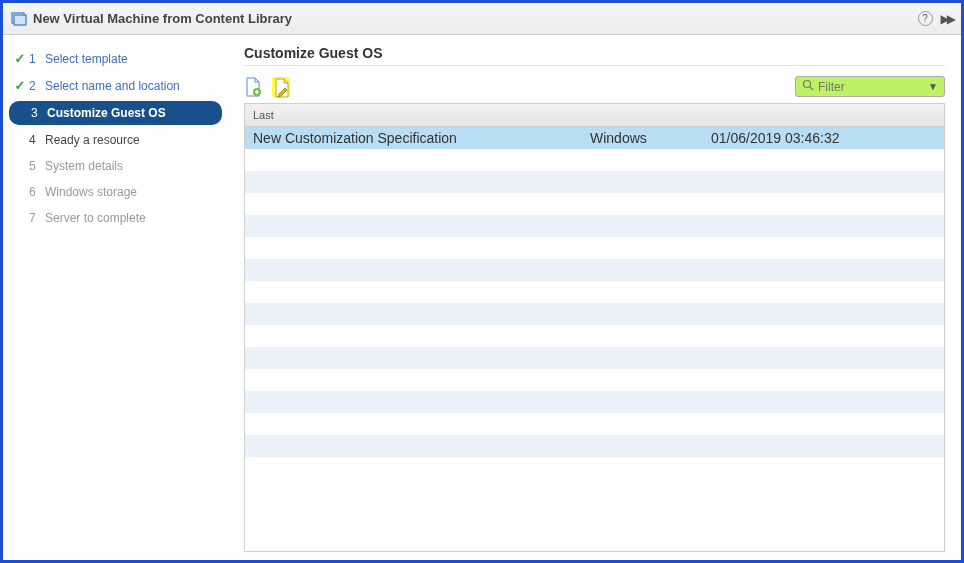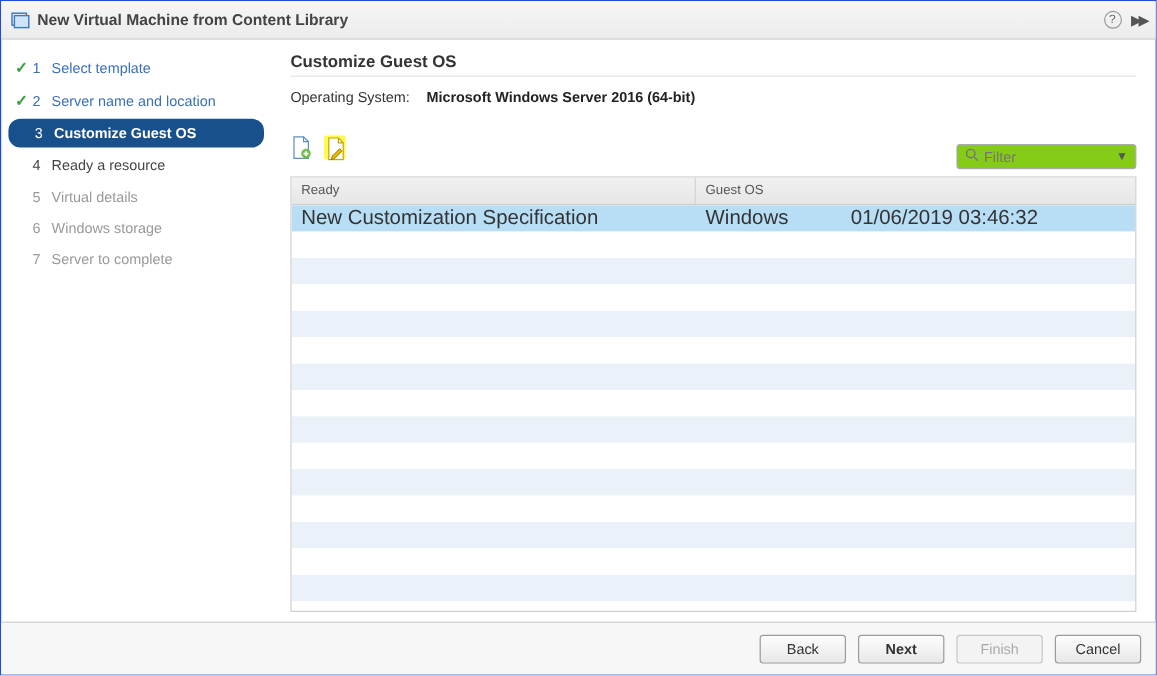--- a/index.html
+++ b/index.html
@@ -1,17 +1,17 @@
 <!DOCTYPE html>
 <html><head>
 <meta charset="utf-8">
 <style>
   * { box-sizing: border-box; margin: 0; padding: 0; }
   body { font-family: Arial, Helvetica, sans-serif; font-size: 12px; color: #333; background: #fff; }
-  .window { width: 964px; height: 563px; border: 1px solid #1d4ed8; display: flex; flex-direction: column; }
+  .window { width: 964px; height: 563px; border: 3px solid #1d4ed8; display: flex; flex-direction: column; }
   .titlebar { height: 32px; background: linear-gradient(#f6f6f6,#ececec); border-bottom: 1px solid #ccc; display: flex; align-items: center; padding: 0 8px; }
   .titlebar .title-text { font-weight: bold; color: #444; font-size: 13px; flex: 1; margin-left: 6px; }
   .titlebar .title-icon svg { display:block; }
   .titlebar .title-icons { display:flex; align-items:center; gap:8px; color:#555;}
   .body { flex: 1; display: flex; overflow:hidden;}
   .sidebar { width: 225px; border-right: 0px solid #ccc; padding: 10px 0; }
   .step { display:flex; align-items:center; padding: 6px 10px 6px 8px; color:#333; font-size:12px; }
   .step .idx { width:14px; display:inline-block; }
   .step .check { width:18px; display:flex; align-items:center; justify-content:center; }
   .step.completed { color:#3b6fb6; }
@@ -28,33 +28,33 @@
   .hr { border-top:1px solid #e3e3e3; margin-bottom:10px;}
   .os-row{ display:flex; align-items:center; gap:14px; margin-bottom:16px;}
   .os-row .os-label{ color:#333;}
   .os-row .os-val{ font-weight:bold; color:#222;}
   .toolbar-row{ display:flex; align-items:center; margin-bottom:6px;}
   .toolbar-row .tb-icons{ display:flex; gap:10px; align-items:flex-end;}
   .doc-ico{ width:18px; height:20px; position:relative;}
   .doc-ico svg{ display:block;}
   .doc-ico.highlight{ background:#fffa50; padding:1px; border-radius:2px;}
   .toolbar-row .spacer{ flex:1;}
-  .filter-box{ display:flex; align-items:center; border:1px solid #aaa; border-radius:3px; padding:2px 6px; width:150px; background:#84cc16;margin-top:16px;}
+  .filter-box{ display:flex; align-items:center; border:1px solid #aaa; border-radius:3px; padding:2px 6px; width:150px; background:#bef264;}
   .filter-box input{ border:none; outline:none; font-size:12px; flex:1; min-width:0; background:transparent;}
   .filter-box .mag{ color:#777; font-size:12px; margin-right:4px;}
   .filter-box .dd{ color:#555; font-size:10px; margin-left:4px; cursor:pointer;}
   .grid { border:1px solid #cfcfcf; flex:1; margin-bottom:8px; display:flex; flex-direction:column; overflow:hidden;}
   .ghead{ display:flex; background:linear-gradient(#f1f1f1,#e6e6e6); border-bottom:1px solid #ccc; color:#555; font-size:11px;}
   .ghead .gh{ padding:5px 8px; border-right:1px solid #d5d5d5;}
   .gh:last-child{border-right:none;}
   .col-name{ flex:0 0 337px;}
   .col-os{ flex:0 0 121px;}
   .col-mod{ flex:1;}
   .gbody{ flex:1; overflow:auto;}
-  .grow{ display:flex; height:22px; align-items:center; font-size:17px;}
+  .grow{ display:flex; height:22px; align-items:center; font-size:14px;}
   .grow:nth-child(odd){ background:#eaf1f8;}
   .grow:nth-child(even){ background:#fff;}
   .grow.selected{ background:#b8def6 !important;}
   .grow .gc{ padding:0 8px; overflow:hidden; white-space:nowrap; text-overflow:ellipsis;}
   .footer{ height:44px; border-top:1px solid #d0d0d0; display:flex; align-items:center; justify-content:flex-end; padding:0 12px; gap:10px; background:#f7f7f7;}
   .btn{ min-width:72px; height:24px; border:1px solid #9a9a9a; background:linear-gradient(#fdfdfd,#e8e8e8); border-radius:3px; font-size:12px; color:#333; cursor:pointer;}
   .btn.primary{ font-weight:bold;}
   .btn:disabled{ color:#aaa; border-color:#c6c6c6; background:#f3f3f3; cursor:default;}
 </style>
 </head>
@@ -82,56 +82,52 @@
             <span class="checkmark">✓</span>
           </span>
           <span class="idx">1</span>
           <span class="label">Select template</span>
         </div>
         <div class="step completed">
           <span class="check">
             <span class="checkmark">✓</span>
           </span>
           <span class="idx">2</span>
-          <span class="label">Server name and location</span>
+          <span class="label">Select name and location</span>
         </div>
         <div class="step current">
           <span class="check"></span>
           <span class="idx">3</span>
           <span class="label">Customize Guest OS</span>
         </div>
         <div class="step pending">
           <span class="check"></span>
           <span class="idx">4</span>
           <span class="label">Ready a resource</span>
         </div>
         <div class="step disabled">
           <span class="check"></span>
           <span class="idx">5</span>
-          <span class="label">Virtual details</span>
+          <span class="label">System details</span>
         </div>
         <div class="step disabled">
           <span class="check"></span>
           <span class="idx">6</span>
           <span class="label">Windows storage</span>
         </div>
         <div class="step disabled">
           <span class="check"></span>
           <span class="idx">7</span>
           <span class="label">Server to complete</span>
         </div>
       </div>
 
     <div class="main">
       <h2>Customize Guest OS</h2>
       <div class="hr"></div>
-      <div class="os-row">
-        <span class="os-label">Operating System:</span>
-        <span class="os-val">Microsoft Windows Server 2016 (64-bit)</span>
-      </div>
 
       <div class="toolbar-row">
         <div class="tb-icons">
           <span class="doc-ico">
             <svg width="18" height="20" viewBox="0 0 18 20">
                 <path d="M3 1h8l4 4v14H3z" fill="#fff" stroke="#5b8ec1" stroke-width="1"></path>
                 <path d="M11 1v4h4" fill="none" stroke="#5b8ec1"></path>
                 <circle cx="13" cy="15" r="4" fill="#6fbf4b"></circle>
                 <path d="M13 13v4M11 15h4" stroke="#fff" stroke-width="1.4"></path>
               </svg>
@@ -152,22 +148,21 @@
                 <line x1="8" y1="8" x2="11" y2="11" stroke="#777" stroke-width="1.2"></line>
               </svg>
           </span>
           <input type="text" placeholder="Filter" style="">
           <span class="dd">▼</span>
         </div>
       </div>
 
       <div class="grid">
         <div class="ghead">
-          <div class="gh col-name">Ready</div>
-          <div class="gh col-os">Guest OS</div>
+          <div class="gh col-name">Last</div>
         </div>
         <div class="gbody" id="grid-body">
             <div class="grow selected">
               <div class="gc col-name">New Customization Specification</div>
               <div class="gc col-os">Windows</div>
               <div class="gc col-mod">01/06/2019 03:46:32</div>
             </div>
             <div class="grow">
               <div class="gc col-name"></div>
               <div class="gc col-os"></div>
@@ -236,19 +231,13 @@
             <div class="grow">
               <div class="gc col-name"></div>
               <div class="gc col-os"></div>
               <div class="gc col-mod"></div>
             </div>
           </div>
       </div>
     </div>
   </div>
 
-  <div class="footer">
-    <button class="btn">Back</button>
-    <button class="btn primary">Next</button>
-    <button class="btn" disabled="">Finish</button>
-    <button class="btn">Cancel</button>
-  </div>
 </div>
 
 </body></html>

